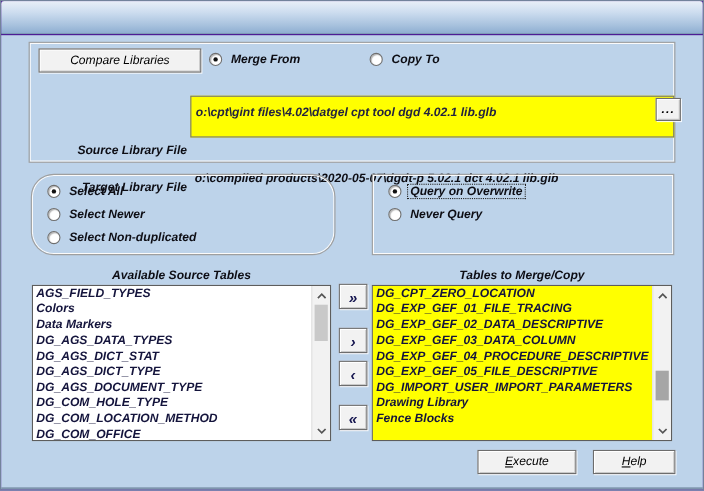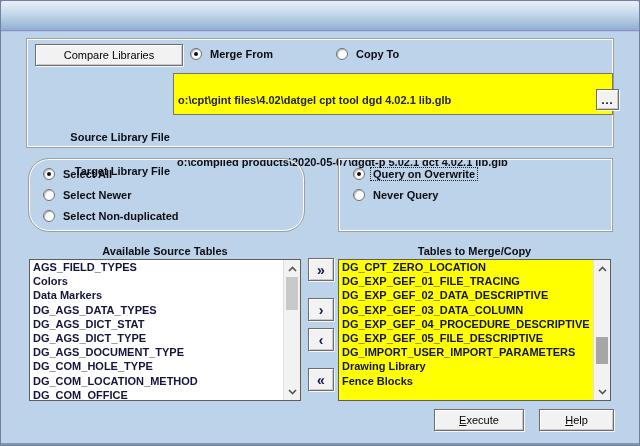--- a/index.html
+++ b/index.html
@@ -1,20 +1,20 @@
 <!DOCTYPE html>
 <html><head>
 <meta charset="utf-8">
 <style>
   * { margin:0; padding:0; box-sizing:border-box; }
   html,body { background:#8ea8c2; }
   .window {
     position:relative; width:640px; height:446px; overflow:hidden;
     font-family:"Liberation Sans", sans-serif; font-size:11px;
-    background:#c4b5fd; border:1px solid #73829b;
+    background:#4c1d95; border:1px solid #73829b;font-style:italic;
   }
   .titlebar {
     position:absolute; left:0; top:0; width:100%; height:30px;
     background:linear-gradient(180deg,#e9eff7 0%,#cdddef 35%,#a8c2de 75%,#8fafd2 100%);
     border-bottom:1px solid #7e9ab6; border-radius:3px 3px 0 0;
   }
   .body { position:absolute; left:0; top:31px; right:0; bottom:0; background:#bdd3ea; border-bottom:2px solid #7e95ad; }
 
   .groupbox {
     position:absolute; border:1px solid #9f9f9f;
@@ -32,22 +32,22 @@
   }
   #compare-btn { left:8px; top:5px; width:148px; height:22px; }
   #browse-btn  { left:569px; top:50px; width:23px; height:21px; font-weight:bold; letter-spacing:1px; }
 
   .lbl { position:absolute; font-weight:bold; color:#0d0d14; white-space:nowrap;margin-top:44px; }
   #src-lbl { left:5px; top:48px; width:138px; text-align:right; }
   #tgt-lbl { left:5px; top:82px; width:138px; text-align:right; }
   #tgt-val { left:150px; top:73px; font-weight:bold; }
 
   #src-field {
-    position:absolute; left:146px; top:34px; width:440px; height:38px;
-    background:#ffff00; border:1px solid #777770; padding:20px 4px;
+    position:absolute; left:146px; top:48px; width:440px; height:38px;
+    background:#ffff00; border:1px solid #777770; padding:8px 4px;
     font-weight:bold; color:#23233f; overflow:hidden; white-space:nowrap;
   }
 
   .radio-row { display:flex; align-items:center; height:13px; }
   .radio {
     width:12px; height:12px; border-radius:50%; background:#fff;
     border:1px solid #6f6f6f; box-shadow: inset 1px 1px 1px rgba(90,90,90,.45);
     margin-right:6px; flex:0 0 12px; position:relative;
   }
   .radio.checked::after {

